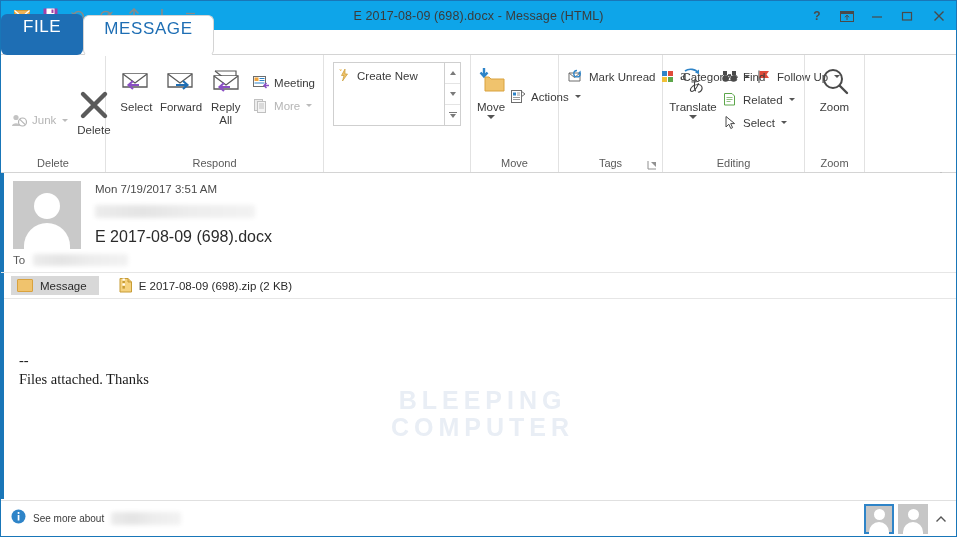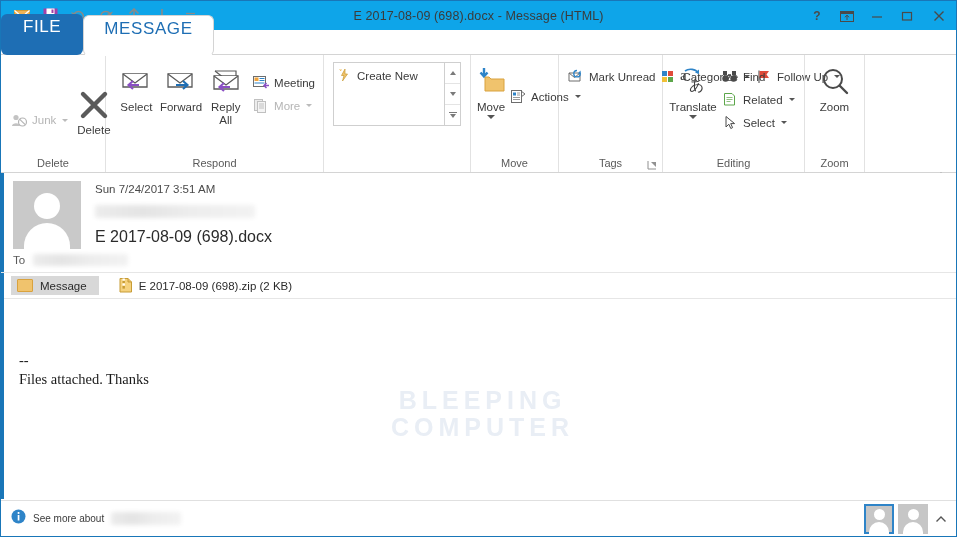--- a/index.html
+++ b/index.html
@@ -780,21 +780,21 @@
   <div class="reading">
     <div class="left-accent"></div>
 
     <div class="hdr">
       <div class="hdr-inner">
         <div class="avatar-lg">
           <div class="head"></div>
           <div class="body"></div>
         </div>
         <div class="hdr-fields">
-          <div class="msg-date">Sun 7/24/2017 3:51 AM</div>
+          <div class="msg-date">Mon 7/19/2017 3:51 AM</div>
           <div class="sender-row">
             <span class="blur blur-sender"></span>
           </div>
           <div class="msg-subject">E 2017-08-09 (698).docx</div>
         </div>
       </div>
       <div class="to-row">
         <span>To</span>
         <span class="blur blur-to"></span>
       </div>

